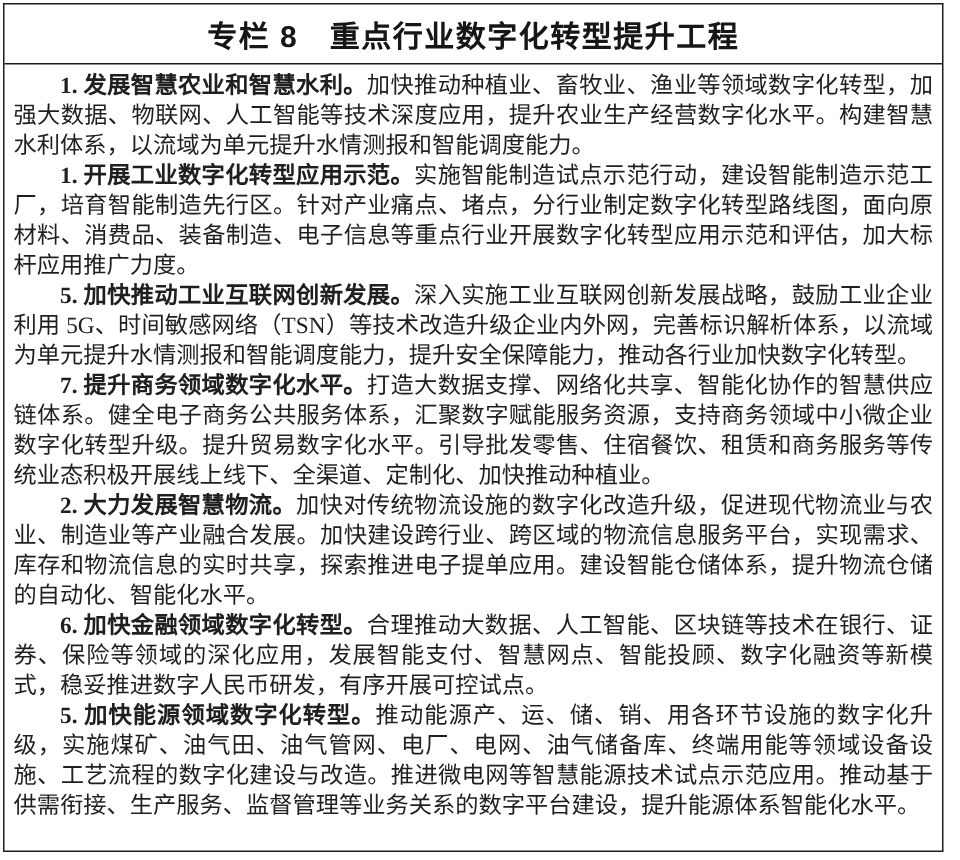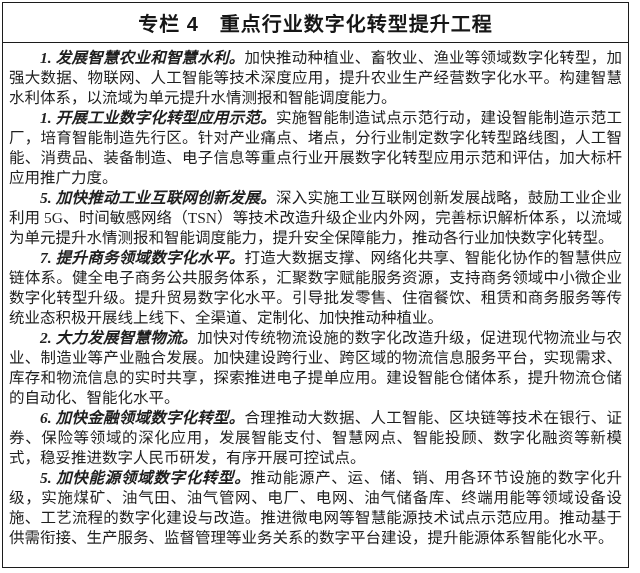--- a/index.html
+++ b/index.html
@@ -53,36 +53,35 @@
     height: 518px;
     box-sizing: border-box;
   }
   .box-body p {
     margin: 0;
     padding: 0;
     text-indent: 2em;
   }
   .para-lead {
     font-weight: 600;
-    font-style: italic; 
   }
   .para-text {
     font-style: normal;
     font-weight: normal;
   }
 </style>
 </head>
 <body>
 
 <div class="feature-box">
   <div class="box-title-row">
-    <span class="box-title">专栏 4　重点行业数字化转型提升工程</span>
+    <span class="box-title">专栏 8　重点行业数字化转型提升工程</span>
   </div>
   <div class="box-body">
     <p><span class="para-lead">1. 发展智慧农业和智慧水利。</span><span class="para-text">加快推动种植业、畜牧业、渔业等领域数字化转型，加强大数据、物联网、人工智能等技术深度应用，提升农业生产经营数字化水平。构建智慧水利体系，以流域为单元提升水情测报和智能调度能力。</span></p>
-    <p><span class="para-lead">1. 开展工业数字化转型应用示范。</span><span class="para-text">实施智能制造试点示范行动，建设智能制造示范工厂，培育智能制造先行区。针对产业痛点、堵点，分行业制定数字化转型路线图，人工智能、消费品、装备制造、电子信息等重点行业开展数字化转型应用示范和评估，加大标杆应用推广力度。</span></p>
+    <p><span class="para-lead">1. 开展工业数字化转型应用示范。</span><span class="para-text">实施智能制造试点示范行动，建设智能制造示范工厂，培育智能制造先行区。针对产业痛点、堵点，分行业制定数字化转型路线图，面向原材料、消费品、装备制造、电子信息等重点行业开展数字化转型应用示范和评估，加大标杆应用推广力度。</span></p>
     <p><span class="para-lead">5. 加快推动工业互联网创新发展。</span><span class="para-text">深入实施工业互联网创新发展战略，鼓励工业企业利用 5G、时间敏感网络（TSN）等技术改造升级企业内外网，完善标识解析体系，以流域为单元提升水情测报和智能调度能力，提升安全保障能力，推动各行业加快数字化转型。</span></p>
     <p><span class="para-lead">7. 提升商务领域数字化水平。</span><span class="para-text">打造大数据支撑、网络化共享、智能化协作的智慧供应链体系。健全电子商务公共服务体系，汇聚数字赋能服务资源，支持商务领域中小微企业数字化转型升级。提升贸易数字化水平。引导批发零售、住宿餐饮、租赁和商务服务等传统业态积极开展线上线下、全渠道、定制化、加快推动种植业。</span></p>
     <p><span class="para-lead">2. 大力发展智慧物流。</span><span class="para-text">加快对传统物流设施的数字化改造升级，促进现代物流业与农业、制造业等产业融合发展。加快建设跨行业、跨区域的物流信息服务平台，实现需求、库存和物流信息的实时共享，探索推进电子提单应用。建设智能仓储体系，提升物流仓储的自动化、智能化水平。</span></p>
     <p><span class="para-lead">6. 加快金融领域数字化转型。</span><span class="para-text">合理推动大数据、人工智能、区块链等技术在银行、证券、保险等领域的深化应用，发展智能支付、智慧网点、智能投顾、数字化融资等新模式，稳妥推进数字人民币研发，有序开展可控试点。</span></p>
     <p><span class="para-lead">5. 加快能源领域数字化转型。</span><span class="para-text">推动能源产、运、储、销、用各环节设施的数字化升级，实施煤矿、油气田、油气管网、电厂、电网、油气储备库、终端用能等领域设备设施、工艺流程的数字化建设与改造。推进微电网等智慧能源技术试点示范应用。推动基于供需衔接、生产服务、监督管理等业务关系的数字平台建设，提升能源体系智能化水平。</span></p>
   </div>
 </div>
 
 </body></html>

